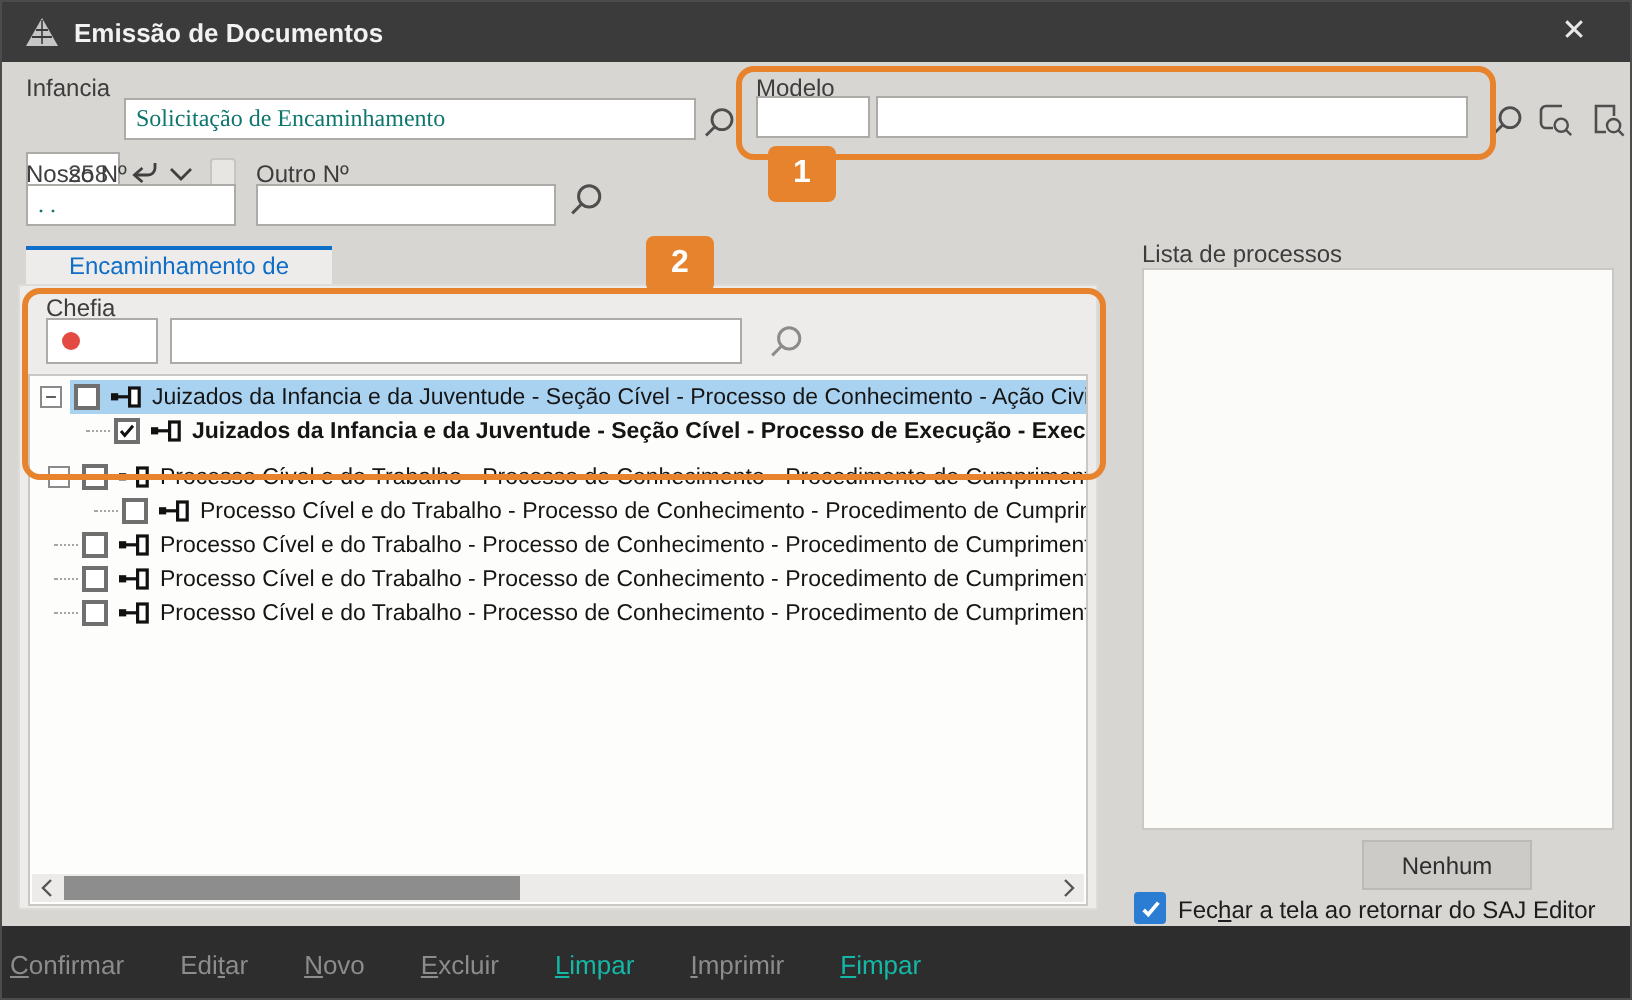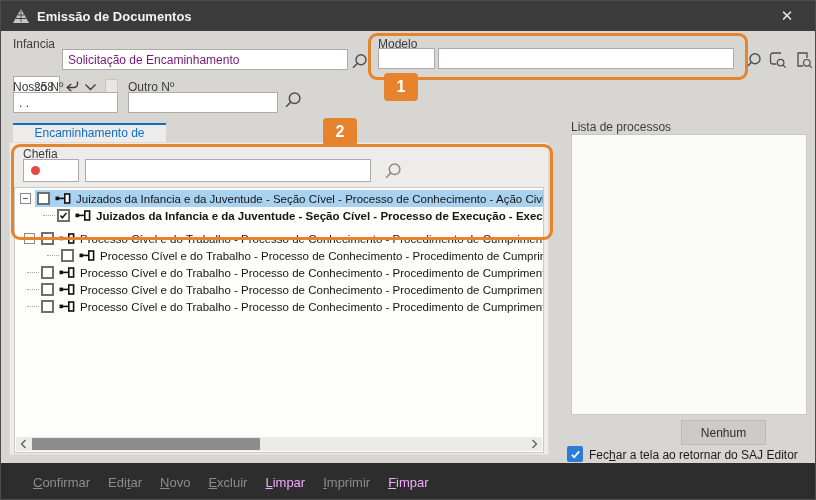--- a/index.html
+++ b/index.html
@@ -8,21 +8,21 @@
   
   .titlebar{position:absolute;left:0;top:0;width:816px;height:30px;background:#3b3b3b;display:flex;align-items:center;}
   .title-text{color:#f2f2f2;font-size:13px;font-weight:700;margin-left:8px;}
   .logo{margin-left:12px;display:flex;align-items:center;}
   .close-btn{position:absolute;right:8px;top:0;width:44px;height:30px;border:0;background:transparent;
              color:#e8e8e8;font-size:15px;cursor:pointer;line-height:30px;text-align:center;padding:0;}
   
   .lbl{position:absolute;font-size:12px;color:#3d3d3d;white-space:nowrap;}
   .fld{position:absolute;background:#fff;border:1px solid #adaba7;box-sizing:border-box;
        font-family:"Liberation Sans",sans-serif;font-size:12px;color:#4a4a4a;padding:0 5px;}
-  .fld.gray{color:#701a75;}
+  .fld.gray{color:#0f766e;font-family:Liberation Serif, serif;}
   .fld.num{text-align:right;}
   .iconbtn{position:absolute;background:transparent;border:0;padding:0;cursor:pointer;line-height:0;}
   .note-ico{position:absolute;width:11px;height:13px;border:1px solid #c6c5c1;background:#e7e6e3;border-radius:2px;}
   
   .tab{position:absolute;left:12px;top:122px;width:153px;height:19px;background:#edecea;
        border-top:2px solid #0e6ec8;color:#0e6ec8;font-size:12px;text-align:center;line-height:17px;cursor:pointer;}
   .panel{position:absolute;left:8px;top:141px;width:540px;height:313px;background:#edecea;border:1px solid #dddcd8;box-sizing:border-box;}
   .redDotFld{position:absolute;background:#fff;border:1px solid #adaba7;box-sizing:border-box;display:flex;align-items:center;padding-left:7px;}
   .red-dot{width:9px;height:9px;border-radius:50%;background:#e24a42;display:inline-block;}
   
@@ -46,22 +46,22 @@
   
   .listbox{position:absolute;left:570px;top:133px;width:236px;height:281px;background:#fbfbfa;border:1px solid #c9c8c4;box-sizing:border-box;}
   .btn{position:absolute;height:25px;background:#cccbc7;border:1px solid #bbbab6;box-sizing:border-box;
        font-family:"Liberation Sans",sans-serif;font-size:12px;color:#2e2e2e;cursor:pointer;}
   .bluechk{position:absolute;left:566px;top:445px;width:16px;height:16px;background:#2b7cd3;border-radius:2px;
            display:flex;align-items:center;justify-content:center;cursor:pointer;}
   .chklabel{position:absolute;left:588px;top:447px;font-size:12px;color:#1c1c1c;cursor:default;}
   .chklabel .mn{text-decoration:underline;}
   
   .footer{position:absolute;left:0;top:462px;width:816px;height:38px;background:#2d2d2d;
-          display:flex;align-items:center;padding-left:32px;box-sizing:border-box;gap:18px;}
-  .tb-item{font-size:13px;color:#f0abfc;cursor:pointer;background:transparent;border:0;padding:0;
+          display:flex;align-items:center;padding-left:4px;box-sizing:border-box;gap:28px;}
+  .tb-item{font-size:13px;color:#14b8a6;cursor:pointer;background:transparent;border:0;padding:0;
            font-family:"Liberation Sans",sans-serif;white-space:nowrap;}
   .tb-item.disabled{color:#8c8c8c;cursor:default;}
   .tb-item .mn{text-decoration:underline;}
   
   .hl-box{position:absolute;border:3px solid #e8832d;border-radius:9px;pointer-events:none;z-index:20;}
   .badge{position:absolute;background:#e8832d;color:#fff;font-size:16px;font-weight:700;
          display:flex;align-items:center;justify-content:center;border-radius:4px;z-index:21;pointer-events:none;}
 </style>
 </head>
 <body>

